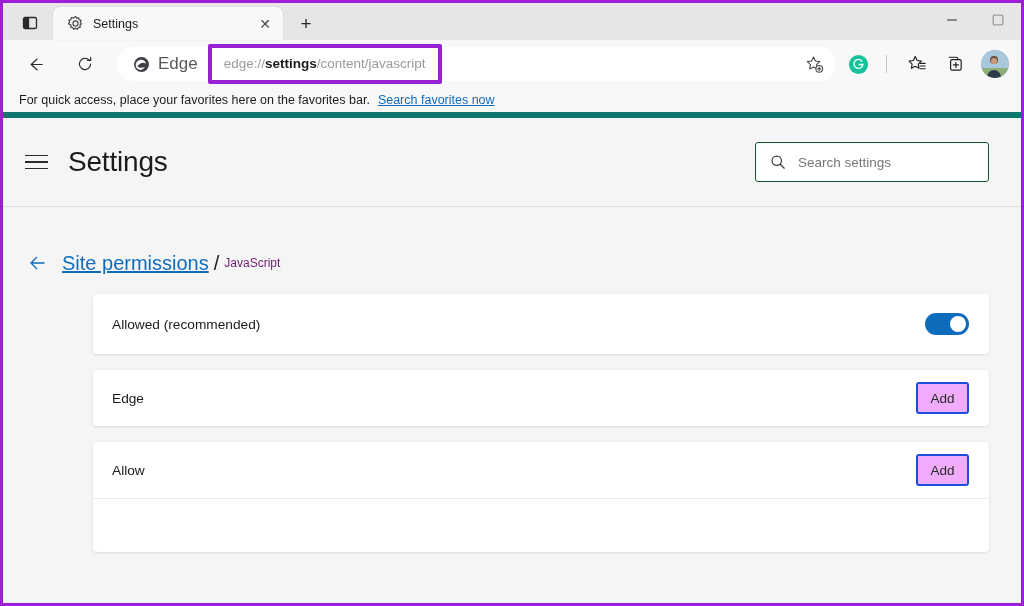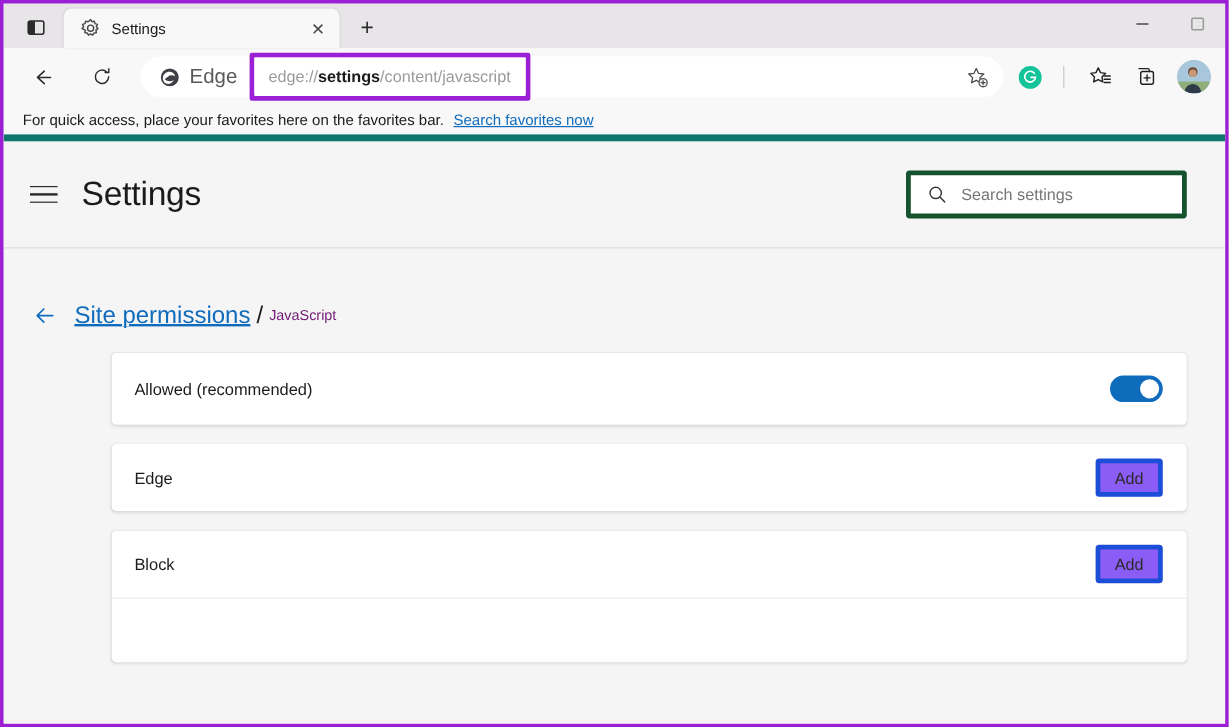--- a/index.html
+++ b/index.html
@@ -184,21 +184,21 @@
   }
   .hamburger i { display: block; height: 1.6px; background: #2b2b2b; width: 23px; }
   .settings-title {
     font-size: 28px; color: #1b1b1b; font-weight: 400;
     letter-spacing: -0.2px;
   }
   .search-wrap { margin-left: auto; margin-right: 32px; }
   .search-box {
     width: 234px; height: 40px;
     background: #ffffff;
-    border: 4px solid #14532d;
+    border: 1px solid #14532d;
     border-radius: 3px;
     display: flex; align-items: center;
     padding-left: 14px;
   }
   .search-input {
     border: none; outline: none; background: transparent;
     font-family: "Liberation Sans", sans-serif;
     font-size: 13.5px; color: #5d5d5d;
     margin-left: 12px; width: 170px;
   }
@@ -248,22 +248,22 @@
     flex: 0 0 auto;
   }
   .toggle .knob {
     position: absolute; right: 3px; top: 3px;
     width: 16px; height: 16px;
     border-radius: 50%;
     background: #ffffff;
   }
   .add-btn {
     min-width: 53px; height: 32px;
-    border: 4px solid #1d4ed8;
-    background: #8b5cf6;
+    border: 2px solid #1d4ed8;
+    background: #f0abfc;
     border-radius: 3px;
     font-family: "Liberation Sans", sans-serif;
     font-size: 13.5px; color: #2b2b2b;
     display: flex; align-items: center; justify-content: center;
     padding: 0 12px;
     flex: 0 0 auto;
   }
 </style>
 </head>
 <body>
@@ -444,21 +444,21 @@
 
       <div class="card">
         <div class="card-row">
           <span class="card-row-label">Edge</span>
           <button class="add-btn">Add</button>
         </div>
       </div>
 
       <div class="card">
         <div class="card-row">
-          <span class="card-row-label">Block</span>
+          <span class="card-row-label">Allow</span>
           <button class="add-btn">Add</button>
         </div>
         <div class="card-sub">
           <span class="card-sub-text"></span>
         </div>
       </div>
 
     </div>
   </div>
 </div>

